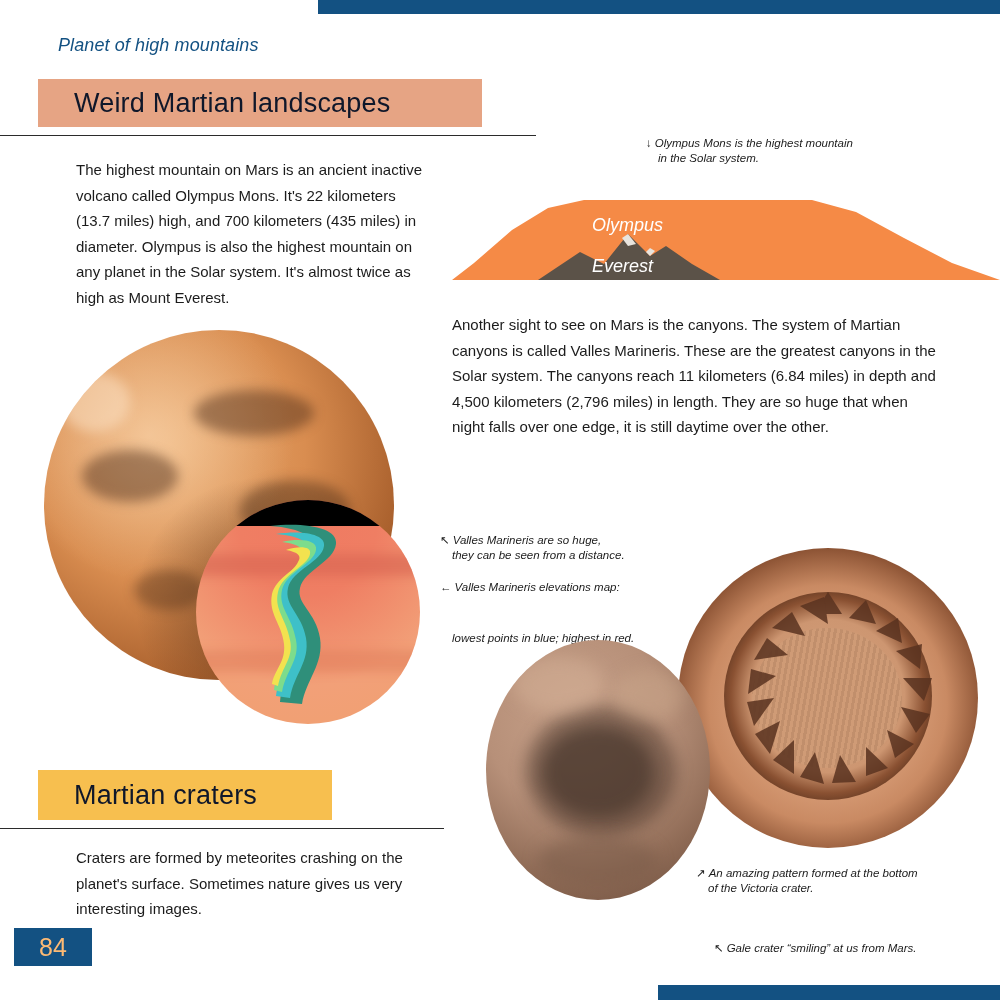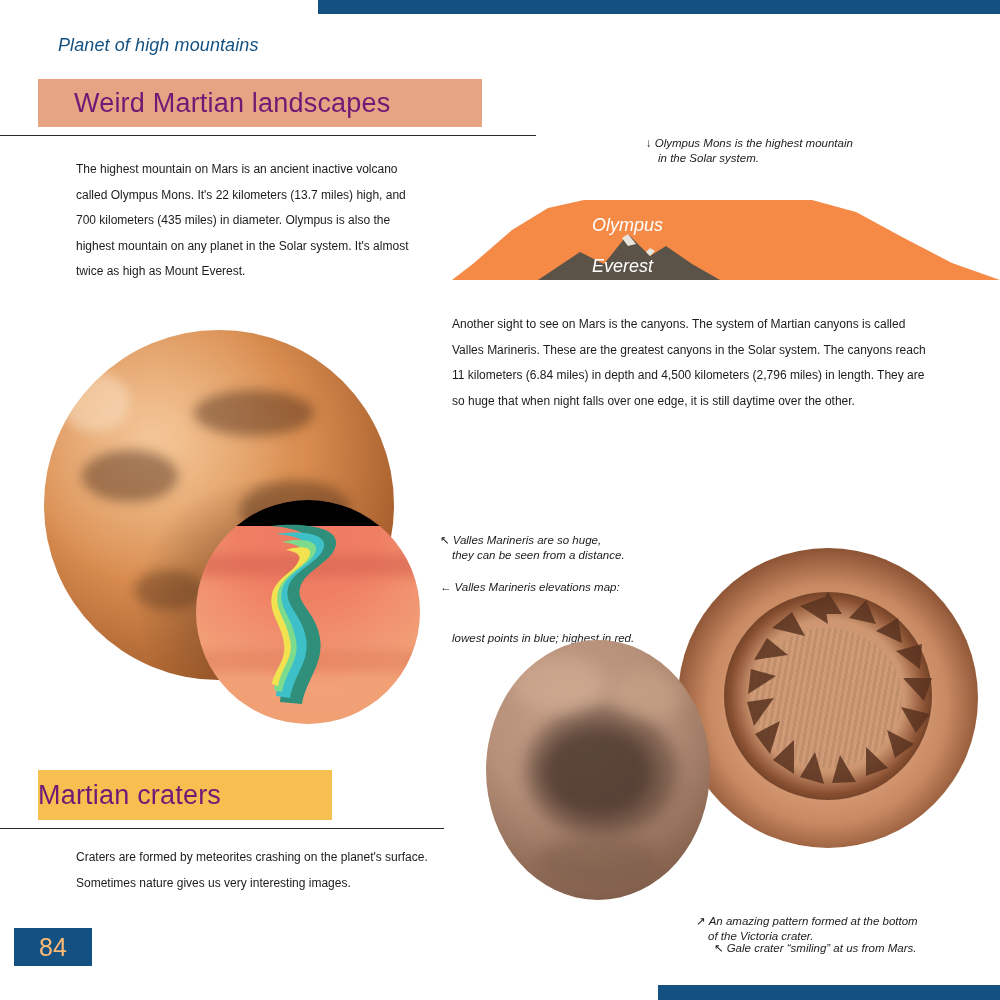--- a/index.html
+++ b/index.html
@@ -51,59 +51,60 @@
 
   
   .head-band {
     position: absolute;
     display: flex;
     align-items: center;
     box-sizing: border-box;
   }
   .head-band .head-text {
     font-size: 27px;
-    color: #701a75;
+    color: #0f172a;
     font-weight: 400;
     letter-spacing: 0.2px;
   }
   #head-weird {
     left: 38px;
     top: 79px;
     width: 444px;
     height: 48px;
     background: #e6a484;
     padding-left: 36px;
   }
   #head-craters {
     left: 38px;
     top: 770px;
     width: 294px;
     height: 50px;
     background: #f7bf4f;
+    padding-left: 36px;
   }
   .rule {
     position: absolute;
     height: 1px;
     background: #2b2b2b;
   }
   #rule-weird {
     left: 0;
     top: 135px;
     width: 536px;
   }
   #rule-craters {
     left: 0;
     top: 828px;
     width: 444px;
   }
 
   
   .body-text {
     position: absolute;
-    font-size: 12px;
+    font-size: 15px;
     line-height: 25.5px;
     color: #1b1b1b;
   }
   #para-olympus {
     left: 76px;
     top: 157px;
     width: 352px;
   }
   #para-canyons {
     left: 452px;
@@ -142,21 +143,21 @@
   }
   #cap-valles-1 .l2 { display: block; padding-left: 12px; }
   #cap-valles-2 {
     left: 440px;
     top: 580px;
     width: 240px;
   }
   #cap-valles-2 .l2 { display: block; padding-left: 12px; margin-top: 36px; }
   #cap-victoria {
     left: 696px;
-    top: 914px;
+    top: 866px;
     width: 290px;
   }
   #cap-victoria .l2 { display: block; padding-left: 12px; }
   #cap-gale {
     left: 696px;
     top: 941px;
     width: 290px;
     margin-left: 18px;
   }
 

